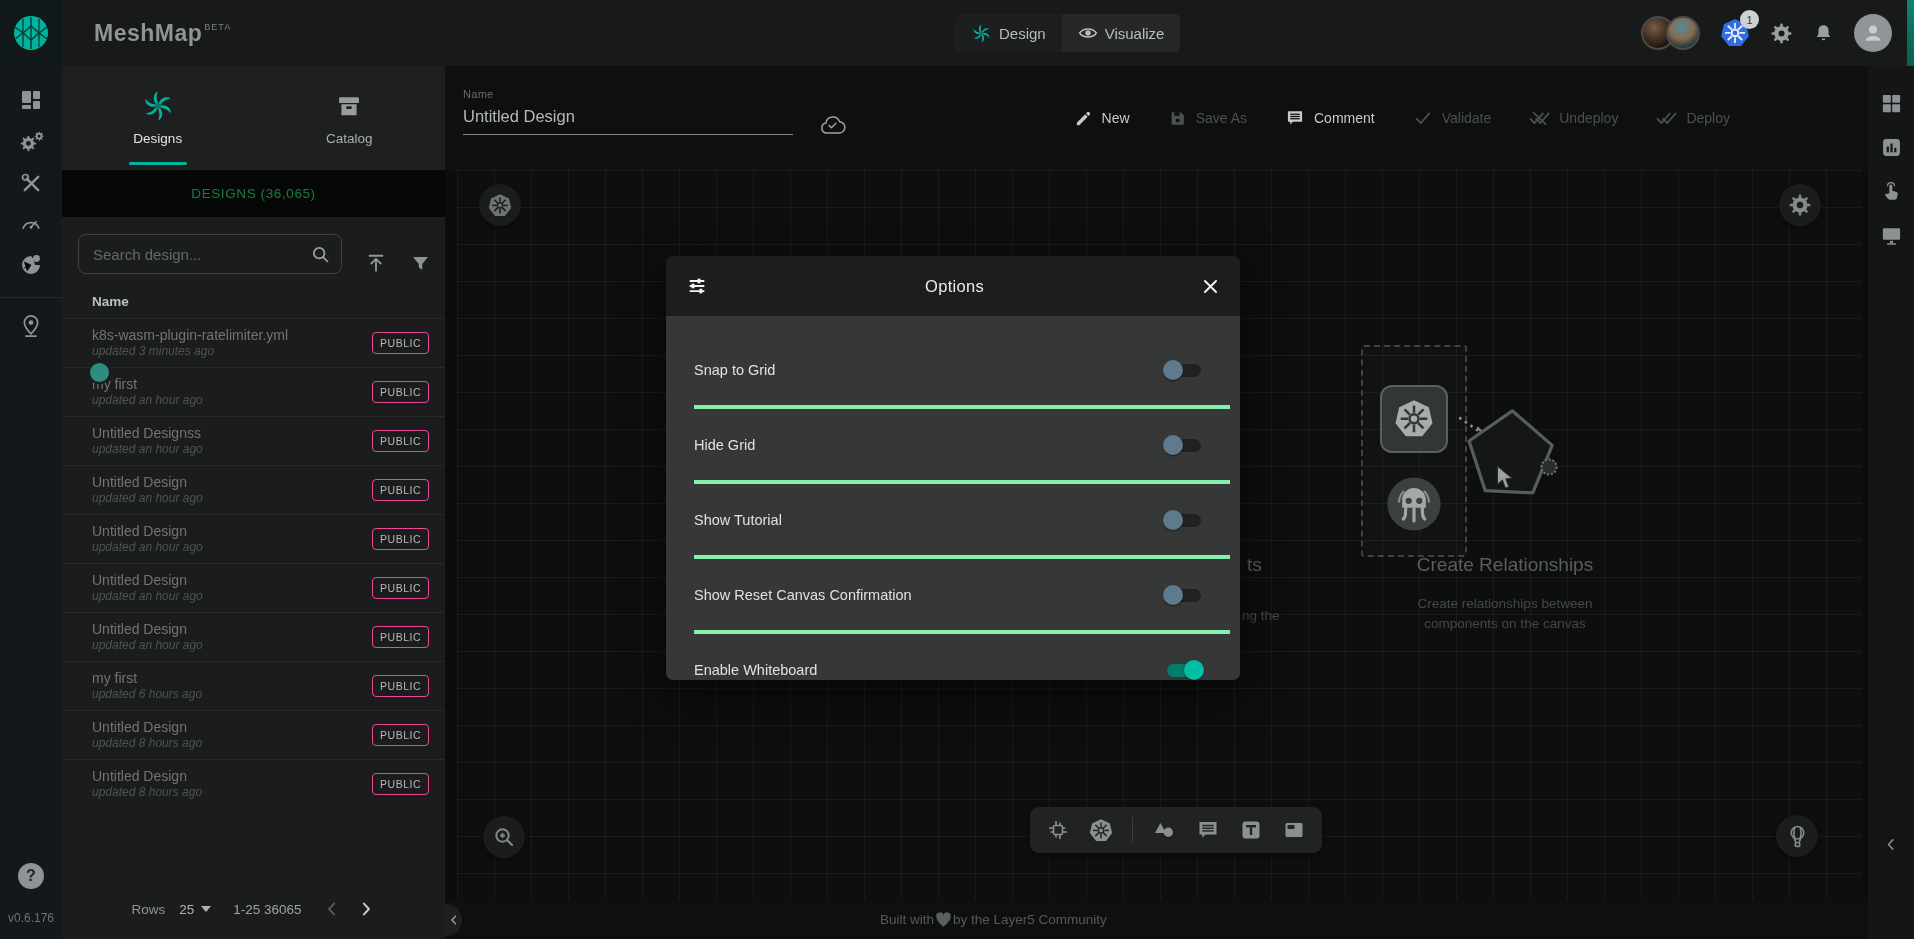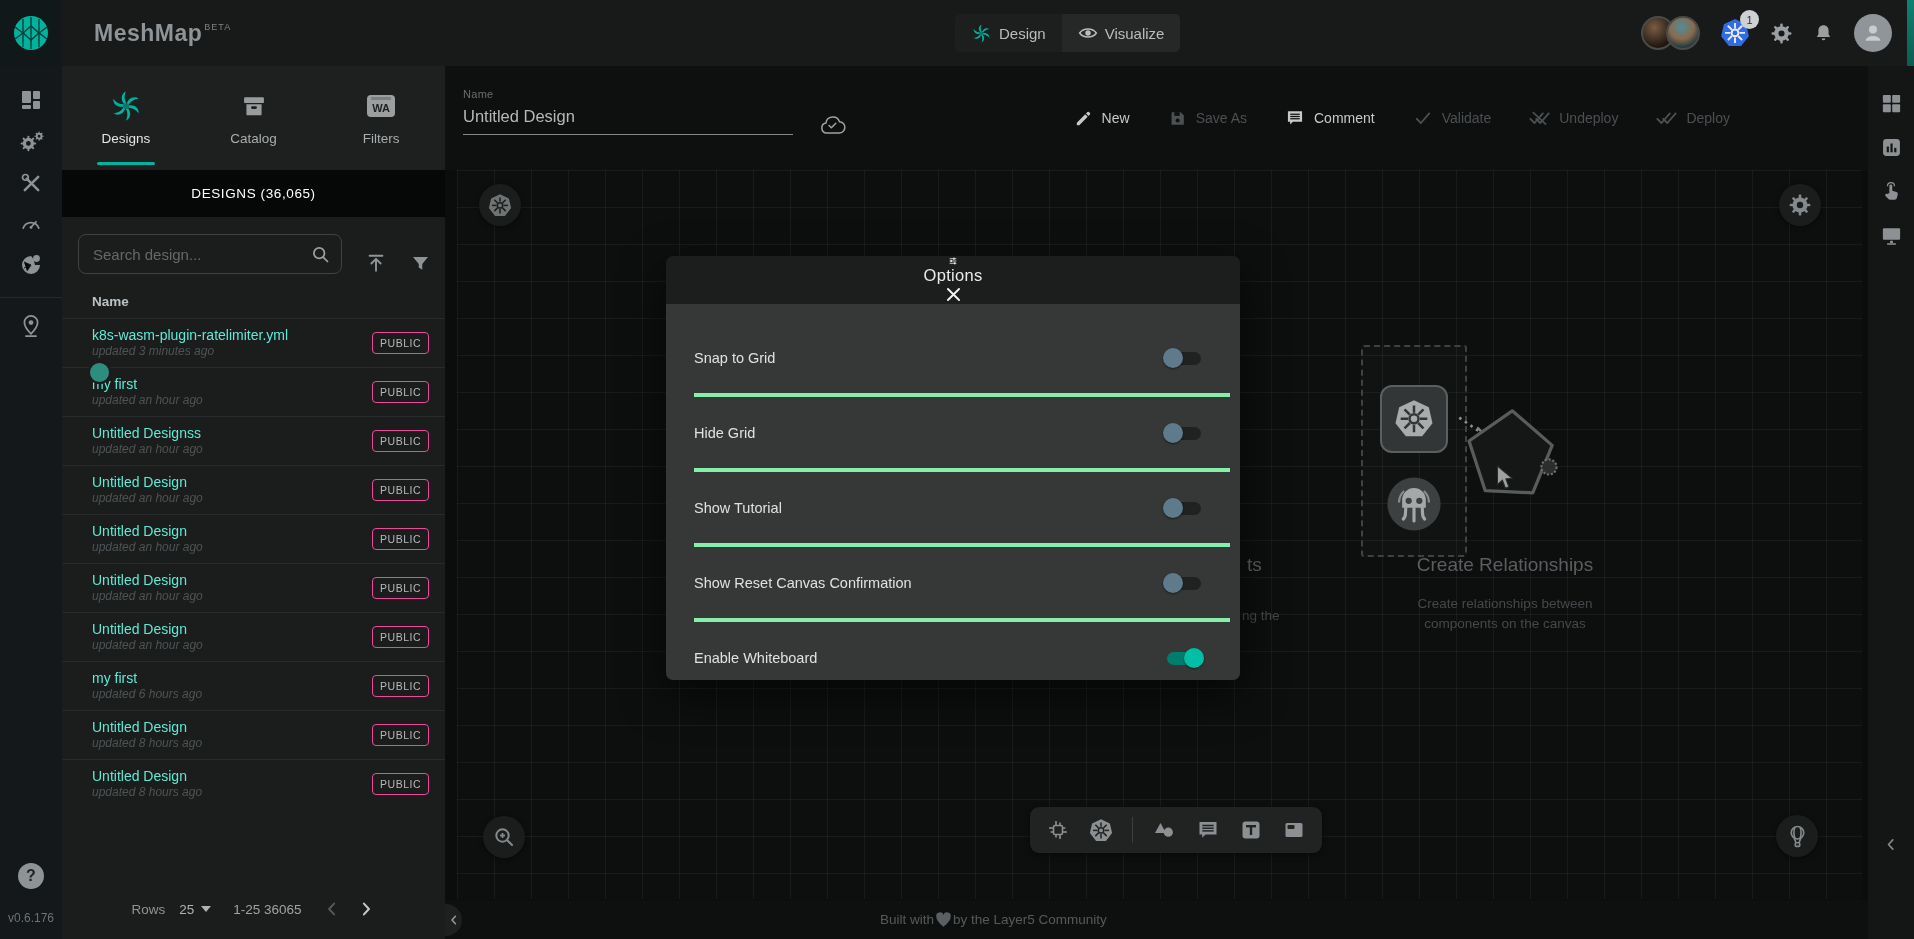--- a/index.html
+++ b/index.html
@@ -39,29 +39,29 @@
 
   
   .panel{position:absolute;left:62px;top:66px;width:383px;height:873px;background:#1b1d1d;z-index:20;}
   .tabs{height:104px;display:flex;background:#1e2020;}
   .tab{flex:1;display:flex;flex-direction:column;align-items:center;justify-content:center;gap:9px;position:relative;color:#a9adae;font-size:13.5px;}
   .tab .ticon{height:32px;display:flex;align-items:center;color:#989c9d;}
   .tab.active{color:#e4e6e6;}
   .tab.active::after{content:"";position:absolute;bottom:5px;width:58px;height:3px;border-radius:2px;background:#00B39F;}
   .wa-badge{background:#9b9fa0;color:#1e2021;font-weight:bold;font-size:11px;padding:7px 5px 3px;border-radius:4px;position:relative;}
   .wa-badge::before{content:"";position:absolute;top:2px;left:4px;right:4px;height:3px;background:#1e2021;opacity:.25;}
-  .section-bar{height:47px;background:#060707;display:flex;align-items:center;justify-content:center;color:#ffffff;font-size:13.5px;letter-spacing:.6px;}
+  .section-bar{height:47px;background:#060707;display:flex;align-items:center;justify-content:center;color:#15803d;font-size:13.5px;letter-spacing:.6px;}
   .search-row{display:flex;align-items:flex-end;gap:23px;padding:17px 14px 10px 16px;}
   .search-box{flex:1;height:40px;border:1px solid #3f4243;border-radius:8px;display:flex;align-items:center;padding:0 10px 0 12px;box-sizing:border-box;}
   .search-box input{flex:1;background:transparent;border:none;outline:none;color:#9aa0a2;font-size:15px;font-family:inherit;}
   .search-box input::placeholder{color:#63696b;}
   .panel-tool{color:#8f9496;display:flex;}
   .name-header{padding:10px 0 9px 30px;color:#bcc1c3;font-weight:bold;font-size:13.5px;}
   .design-row{height:49px;border-top:1px solid #272a2a;display:flex;flex-direction:column;justify-content:center;padding-left:30px;position:relative;box-sizing:border-box;}
-  .design-row .dname{font-size:14px;color:#5eead4;line-height:17px;}
+  .design-row .dname{font-size:14px;color:#737373;line-height:17px;}
   .design-row .dupd{font-size:12px;font-style:italic;color:#4e5355;line-height:15px;}
   .vis-badge{position:absolute;right:16px;top:50%;transform:translateY(-50%);border:1px solid #ec4899;color:#b6b9bb;font-size:10.5px;letter-spacing:.5px;border-radius:4px;padding:4px 7px;}
   .author-dot{position:absolute;left:26px;top:295px;width:19px;height:19px;border-radius:50%;background:#2f8d80;border:2px solid #1b1d1d;z-index:2;}
   .pagination{position:absolute;left:0;right:0;bottom:20px;display:flex;align-items:center;justify-content:center;gap:14px;color:#8f9496;font-size:13.5px;}
   .rows-select{display:flex;align-items:center;gap:7px;color:#aeb2b4;}
   .caret-down{width:0;height:0;border-left:5px solid transparent;border-right:5px solid transparent;border-top:6px solid #aeb2b4;}
   .page-range{color:#9ea3a5;margin-left:8px;}
   .pg-prev{color:#54585a;display:flex;margin-left:6px;}
   .pg-next{color:#c7cacc;display:flex;}
 
@@ -95,21 +95,21 @@
   .footer-text{position:absolute;left:435px;top:50%;transform:translateY(-50%);display:flex;align-items:center;color:#56595b;font-size:13.5px;}
   .edge-tab-left{position:absolute;left:0;top:838px;width:17px;height:32px;background:#1e2020;border-radius:0 16px 16px 0;display:flex;align-items:center;justify-content:center;color:#9b9fa1;}
 
   
   .right-rail{position:absolute;left:1868px;top:66px;width:46px;height:873px;background:#141616;display:flex;flex-direction:column;align-items:center;padding-top:26px;box-sizing:border-box;z-index:25;}
   .rr-ic{color:#8d9193;margin-bottom:21px;display:flex;}
   .rr-chevron{position:absolute;left:50%;transform:translateX(-50%);bottom:86px;color:#85898b;}
 
   
   .modal{position:absolute;left:221px;top:190px;width:574px;height:424px;border-radius:7px;overflow:hidden;box-shadow:0 14px 44px rgba(0,0,0,.6);z-index:40;}
-  .modal-head{height:48px;background:#1c1d1d;display:flex;align-items:center;padding:0 20px;flex-direction:column;}
+  .modal-head{height:60px;background:#1c1d1d;display:flex;align-items:center;padding:0 20px;}
   .modal-title{flex:1;text-align:center;color:#e9eaea;font-size:16.5px;letter-spacing:.3px;}
   .modal-close{color:#f2f3f3;display:flex;}
   .modal-body{height:376px;background:#363737;padding:18px 10px 0 28px;box-sizing:border-box;}
   .opt-row{height:71px;display:flex;align-items:center;justify-content:space-between;border-bottom:4px solid #86efac;padding-right:26px;}
   .opt-label{font-size:14.5px;color:#e0e1e1;}
   .toggle{position:relative;width:41px;height:20px;}
   .toggle .track{position:absolute;left:4px;top:4px;width:34px;height:13px;border-radius:7px;background:#202121;}
   .toggle .knob{position:absolute;left:0;top:0;width:20px;height:20px;border-radius:50%;background:#5f7b8b;box-shadow:0 1px 2px rgba(0,0,0,.5);}
   .toggle.on .track{background:#007d6c;}
   .toggle.on .knob{left:21px;background:#00BFA5;}
@@ -311,26 +311,20 @@
           <svg width="28" height="28" viewBox="0 0 24 24">
             <g fill="currentColor">
                 <rect x="3.5" y="4.5" width="17" height="5" rx="1"></rect>
                 <path d="M5.5 10.5 h13 v8.5 a1 1 0 0 1 -1 1 h-11 a1 1 0 0 1 -1 -1 Z"></path>
               </g>
             <rect x="9.5" y="12.3" width="5" height="2.2" rx="1" fill="#1e2020"></rect>
           </svg>
         </span>
         <span>Catalog</span>
       </div>
-      <div class="tab">
-        <span class="ticon">
-          <span class="wa-badge">WA</span>
-        </span>
-        <span>Filters</span>
-      </div>
     </div>
 
     <div class="section-bar">DESIGNS (36,065)</div>
 
     <div class="search-row">
       <div class="search-box">
         <input type="text" placeholder="Search design..." style="">
         <svg width="21" height="21" viewBox="0 0 24 24">
           <circle cx="10.5" cy="10.5" r="6" fill="none" stroke="#9aa0a2" stroke-width="2"></circle>
           <line x1="15" y1="15" x2="20" y2="20" stroke="#9aa0a2" stroke-width="2" stroke-linecap="round"></line>

